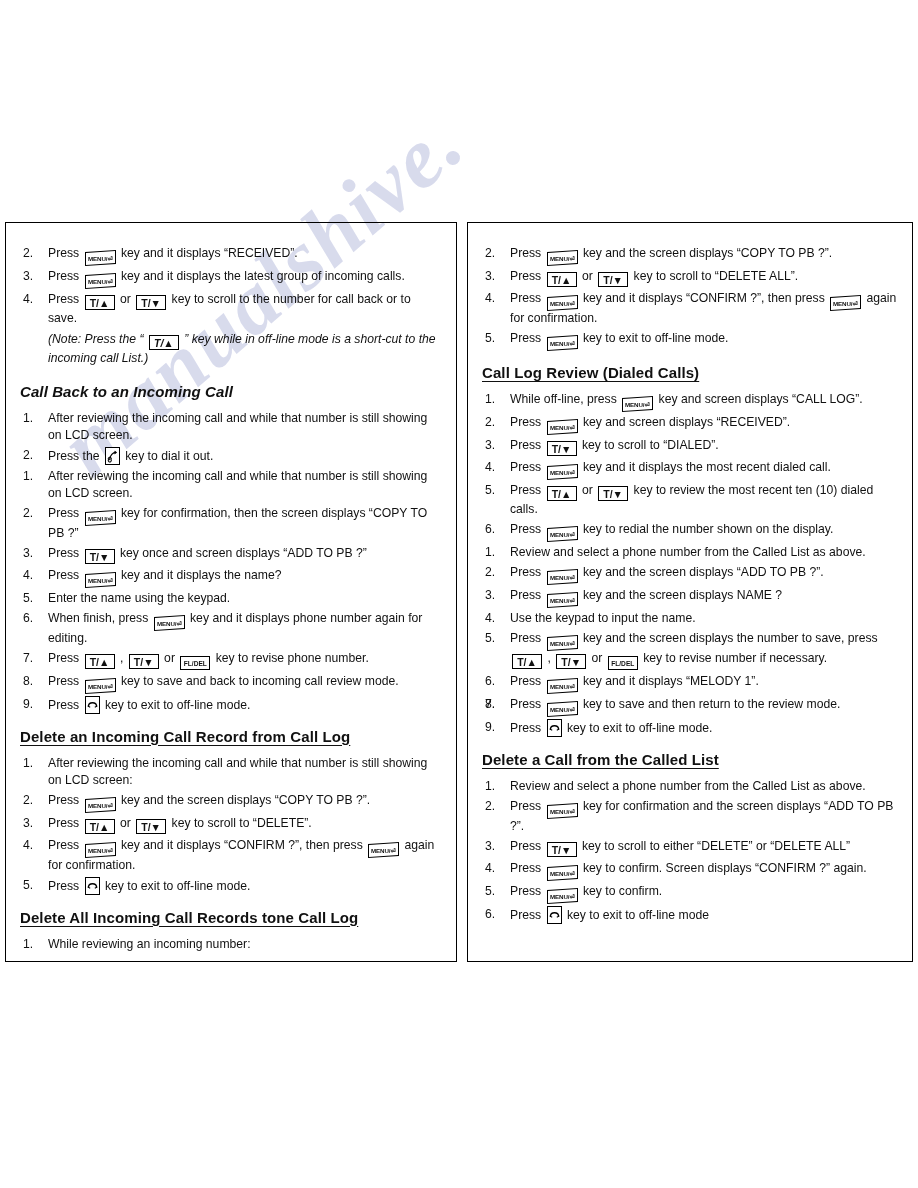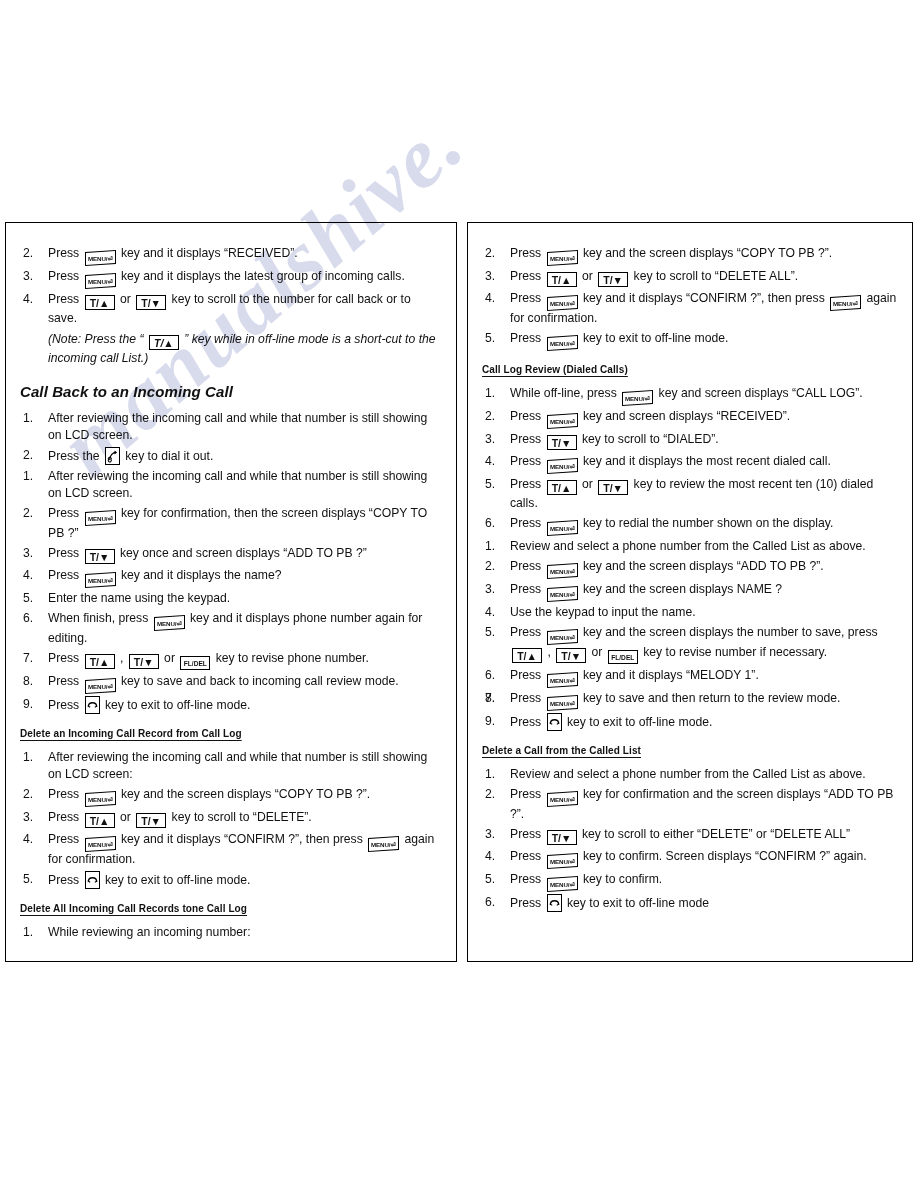--- a/index.html
+++ b/index.html
@@ -53,21 +53,21 @@
 
   
   h2.head-italic{
     font-size:15px;
     font-weight:700;
     font-style:italic;
     margin:15px 0 10px 0;
     letter-spacing:.1px;
   }
   h2.head-underline{
-    font-size:10px;
+    font-size:15px;
     font-weight:700;
     font-style:normal;
     margin:14px 0 10px 0;
     text-decoration:underline;
     text-underline-offset:3px;
     letter-spacing:.1px;
   }
 
   
   ol.steps{list-style:none;margin:0;padding:0;}

